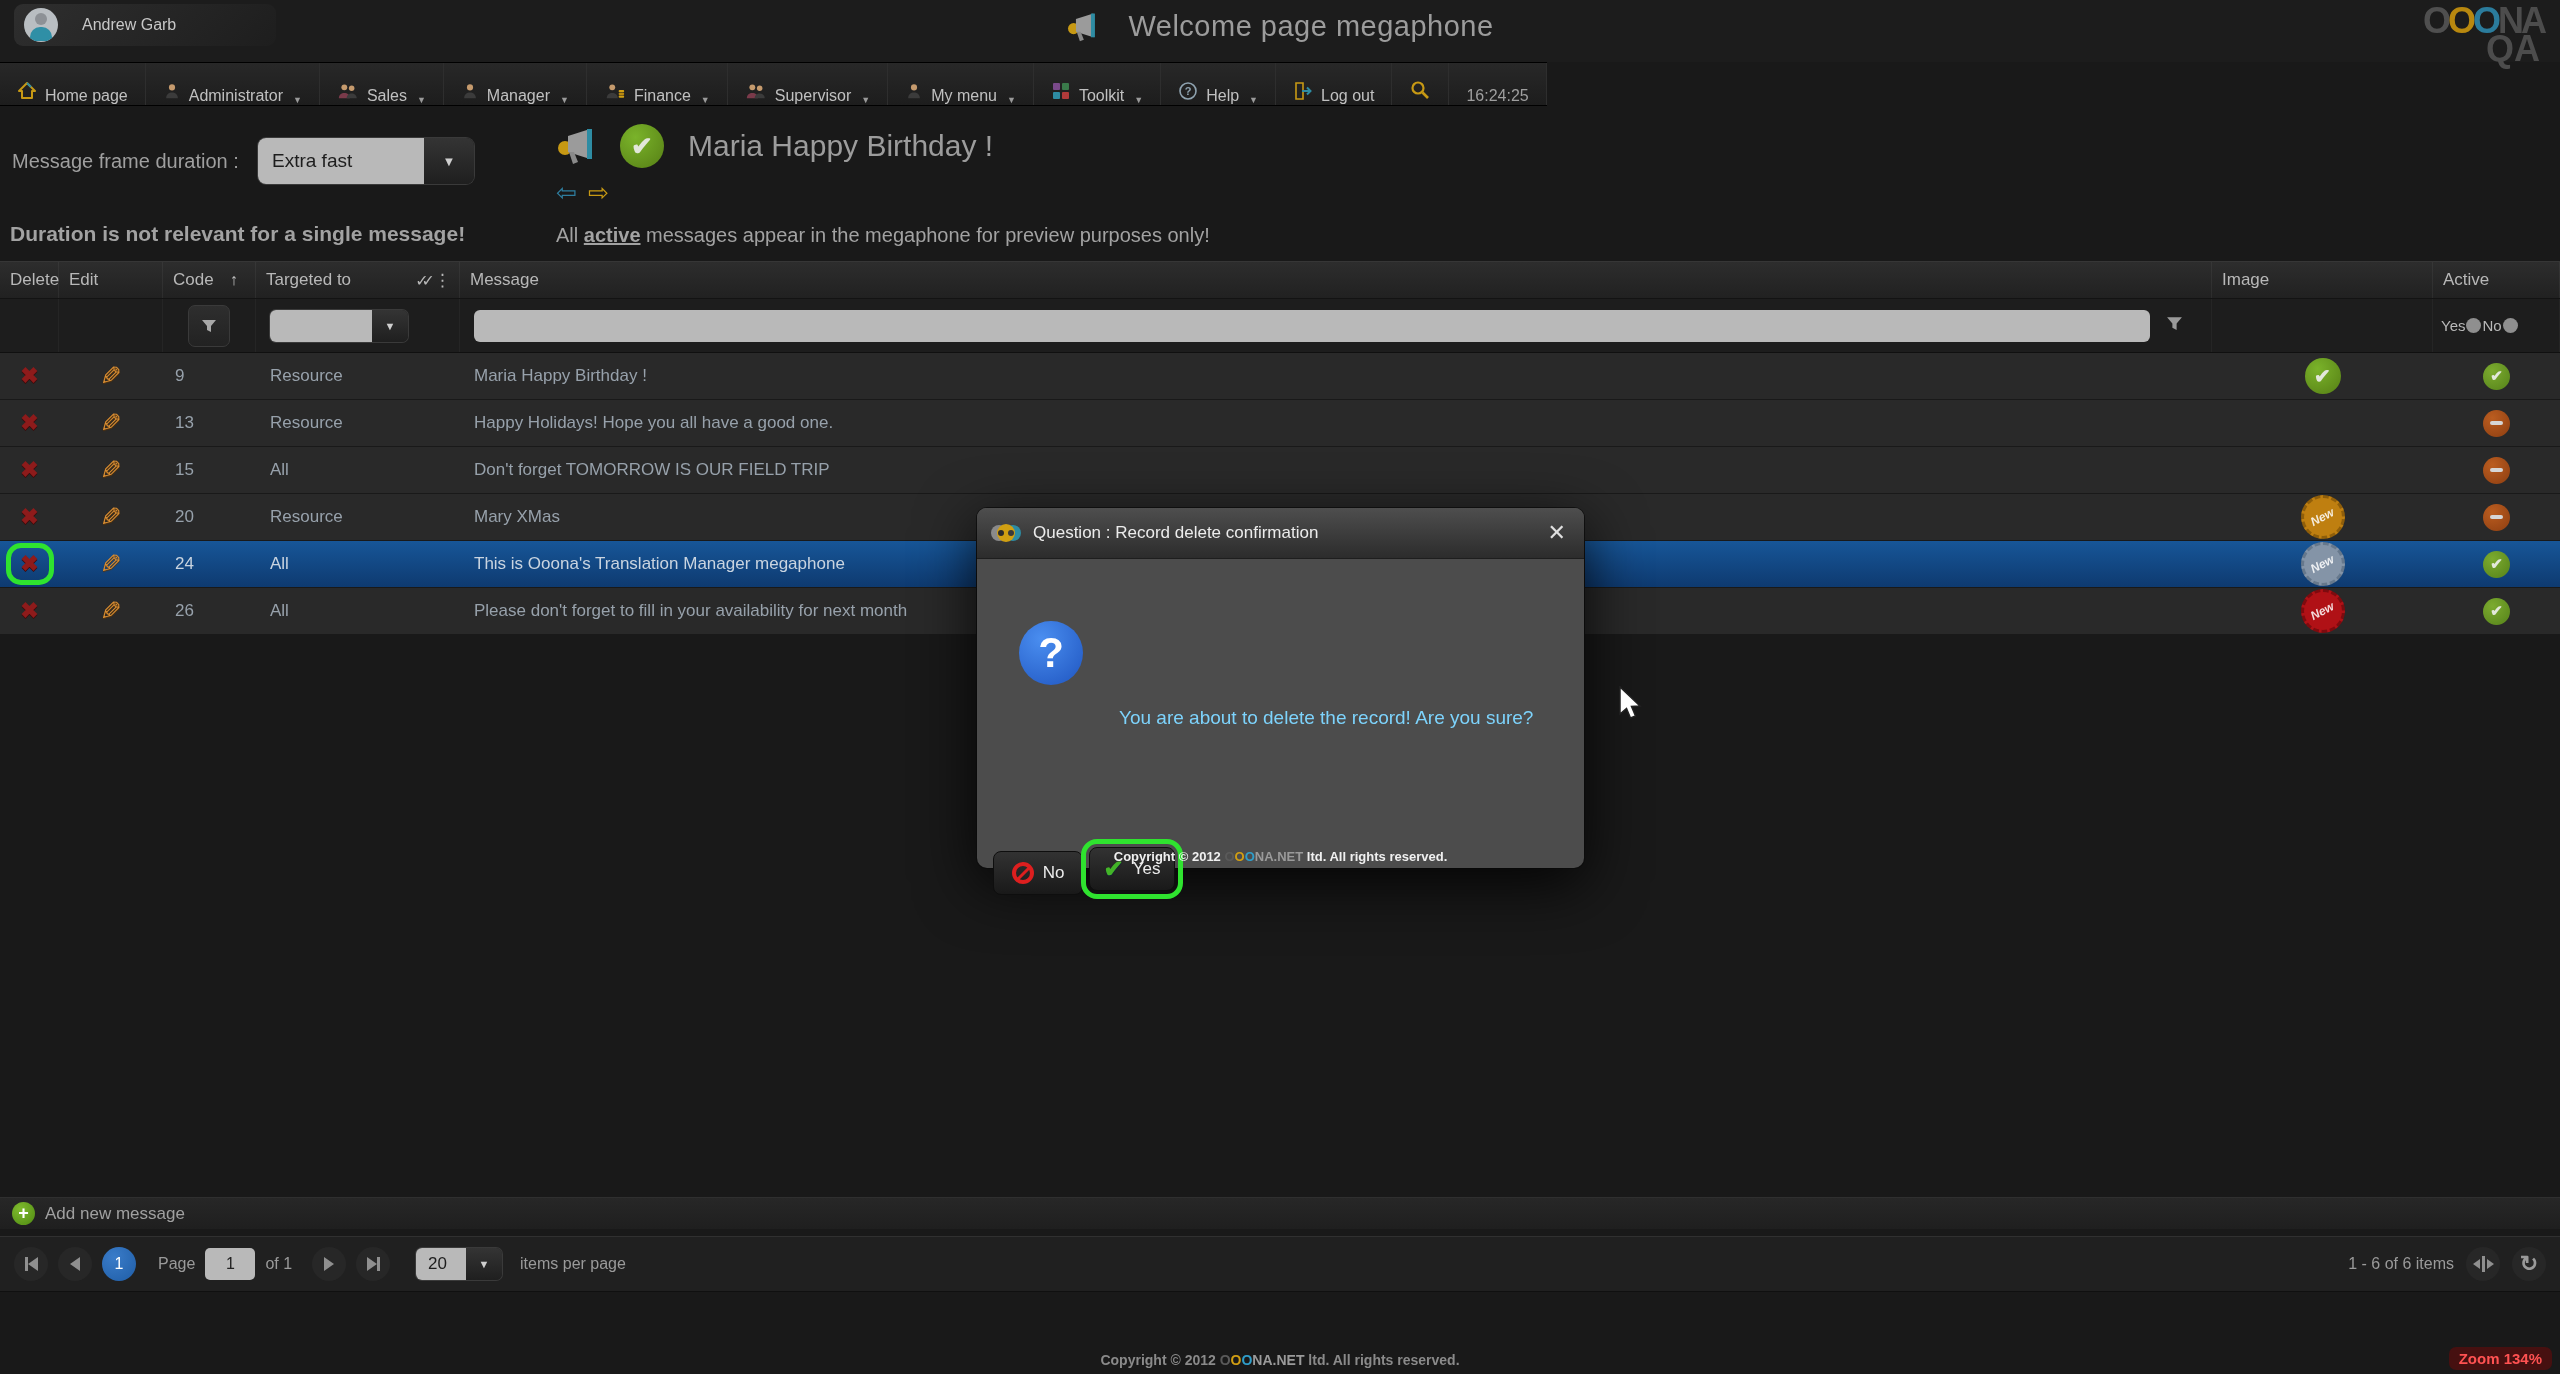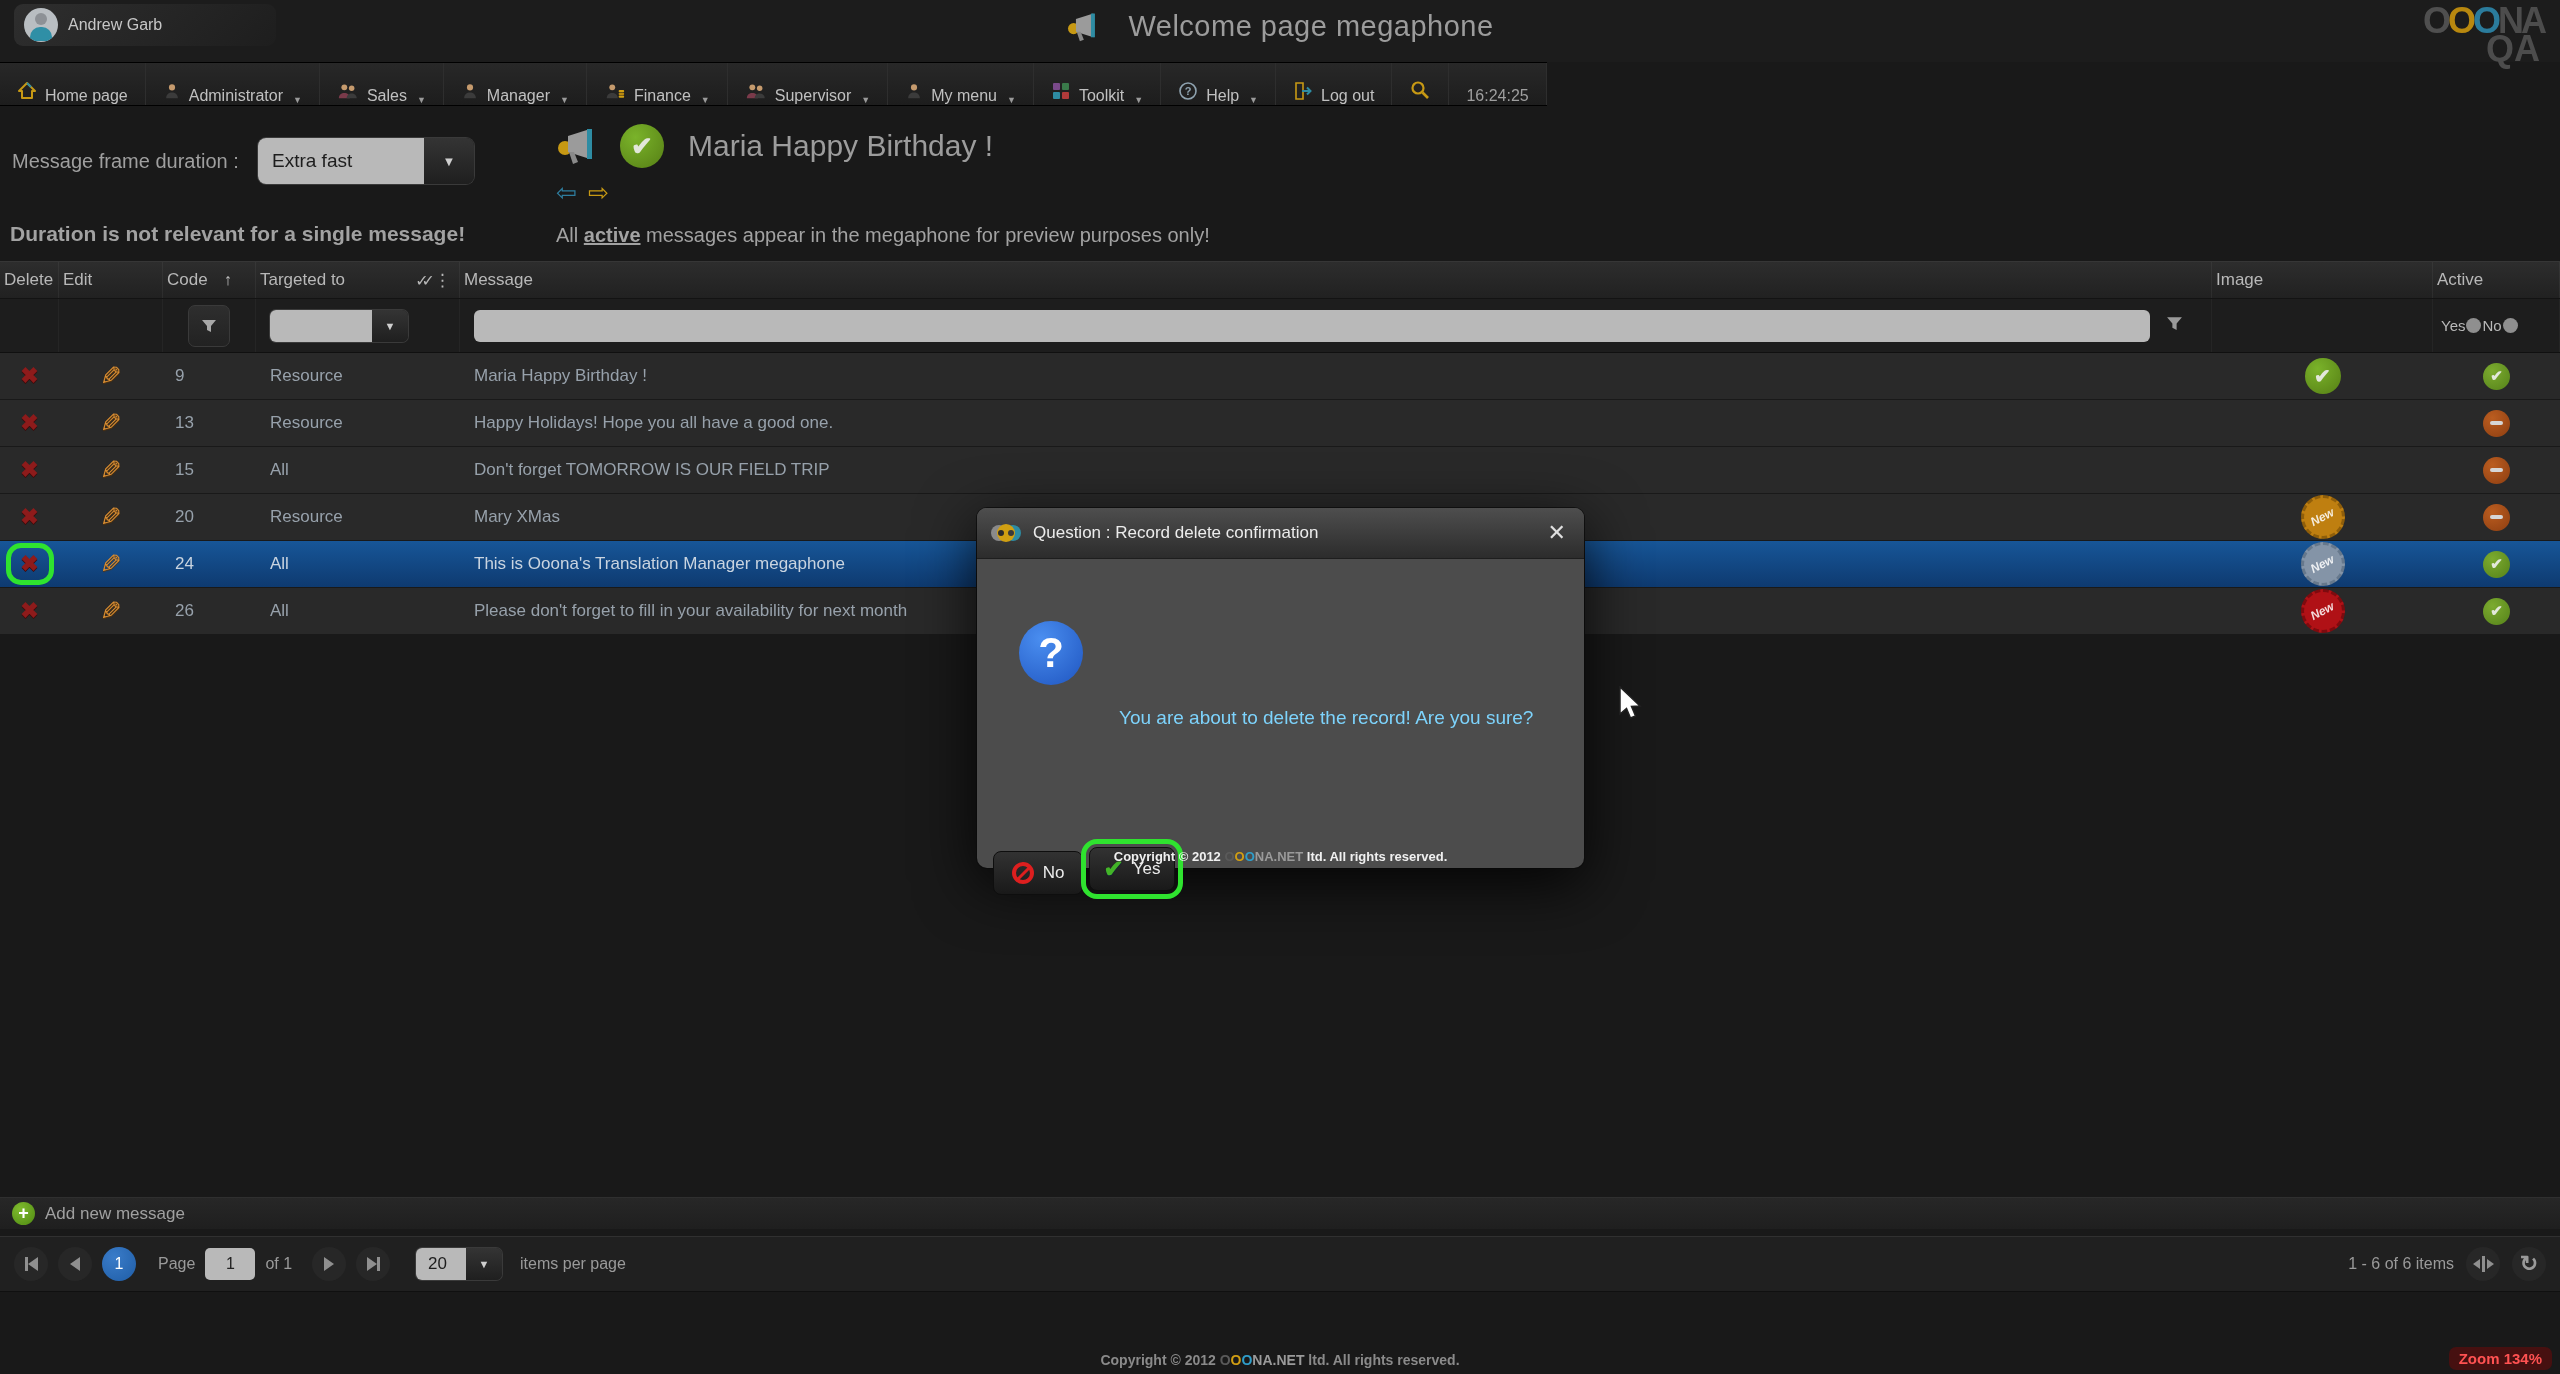--- a/index.html
+++ b/index.html
@@ -3,21 +3,21 @@
 <meta charset="utf-8">
 <style>
   html,body{margin:0;padding:0;background:#111;}
   #app{position:relative;width:2560px;height:1374px;background:#191919;font-family:"Liberation Sans",sans-serif;overflow:hidden;color:#9f9f9f;}
   
   .topbar{position:absolute;top:0;left:0;width:100%;height:62px;background:#1c1c1c;}
   .user-badge{position:absolute;top:4px;left:14px;width:262px;height:42px;border-radius:9px;background:linear-gradient(135deg,#2e2e2e,#1e1e1e);display:flex;align-items:center;padding-left:10px;box-sizing:border-box;}
   .avatar{width:34px;height:34px;border-radius:50%;background:#b9bec2;position:relative;overflow:hidden;flex:0 0 auto;}
   .avatar .head{position:absolute;top:5px;left:11px;width:12px;height:12px;border-radius:50%;background:#8d9196;}
   .avatar .body{position:absolute;top:19px;left:6px;width:22px;height:14px;border-radius:10px 10px 0 0;background:#2f8fa6;}
-  .user-name{margin-left:10px;font-size:16px;color:#c7c7c7;}
+  .user-name{margin-left:24px;font-size:16px;color:#c7c7c7;}
   .page-title-wrap{position:absolute;top:10px;left:50%;transform:translateX(-50%);display:flex;align-items:center;gap:24px;}
   .page-title{font-size:29px;color:#9c9c9c;letter-spacing:.5px;white-space:nowrap;}
   .logo{position:absolute;top:4px;right:16px;text-align:right;line-height:34px;font-weight:bold;font-size:36px;letter-spacing:-3px;color:#4c4c4c;}
   .logo .l2{display:block;margin-top:-6px;padding-right:4px;letter-spacing:0px;}
   .lo1{color:#4f4f4f}.lo2{color:#b8880f}.lo3{color:#2b7c9c}
   
   .navbar{position:absolute;top:62px;left:0;display:inline-flex;height:42px;background:linear-gradient(#282828,#1d1d1d);border-top:1px solid #000;border-bottom:1px solid #000;}
   .nav-item{display:flex;align-items:flex-end;gap:8px;padding:0 17px;border-right:1px solid #2e2e2e;font-size:16px;color:#c0c0c0;white-space:nowrap;cursor:pointer;}
   .nav-item .caret{font-size:9px;color:#9a9a9a;margin-left:2px;}
   .nav-time{color:#9f9f9f;}
@@ -35,21 +35,21 @@
   .preview-arrows{margin-top:4px;font-size:25px;letter-spacing:2px;}
   .arrow-left{color:#2e7d9e;cursor:pointer;}
   .arrow-right{color:#c79914;cursor:pointer;}
   .note-right{position:absolute;left:556px;top:224px;font-size:20px;color:#a2a2a2;}
   .note-right b{text-decoration:underline;}
   
   .grid{position:absolute;top:261px;left:0;width:2560px;}
   .grid-row{display:flex;width:2560px;box-sizing:border-box;}
   .c-del{width:59px}.c-edit{width:104px}.c-code{width:93px}.c-targ{width:204px}.c-msg{width:1752px}.c-img{width:221px}.c-act{width:127px}
   .hdr{height:38px;background:linear-gradient(#2d2d2d,#212121);border-top:1px solid #363636;border-bottom:1px solid #131313;color:#b8b8b8;font-size:17px;}
-  .hdr>div{display:flex;align-items:center;padding-left:4px;box-sizing:border-box;border-right:1px solid rgba(255,255,255,.05);}
+  .hdr>div{display:flex;align-items:center;padding-left:10px;box-sizing:border-box;border-right:1px solid rgba(255,255,255,.05);}
   .sort-asc{margin-left:16px;font-size:16px;color:#c0c0c0;}
   .targ-icons{margin-left:auto;padding-right:8px;display:flex;align-items:center;gap:6px;color:#b8b8b8;}
   .dblcheck{letter-spacing:-7px;font-size:16px;}
   .dots{font-size:17px;cursor:pointer;}
   .filter{height:54px;background:#1d1d1d;border-bottom:1px solid #101010;}
   .filter>div{display:flex;align-items:center;box-sizing:border-box;border-right:1px solid rgba(255,255,255,.04);}
   .funnel-btn{width:40px;height:40px;margin:auto;border-radius:7px;background:linear-gradient(#2e2e2e,#222);border:1px solid #3a3a3a;display:flex;align-items:center;justify-content:center;cursor:pointer;}
   .dd-sm{display:flex;margin-left:14px;border-radius:6px;overflow:hidden;box-shadow:0 0 0 1px #3a3a3a;cursor:pointer;}
   .dd-sm .val{width:102px;height:32px;background:#b9b9b9;}
   .dd-sm .arr{width:36px;height:32px;background:linear-gradient(#343434,#1f1f1f);color:#cfcfcf;display:flex;align-items:center;justify-content:center;font-size:11px;}

